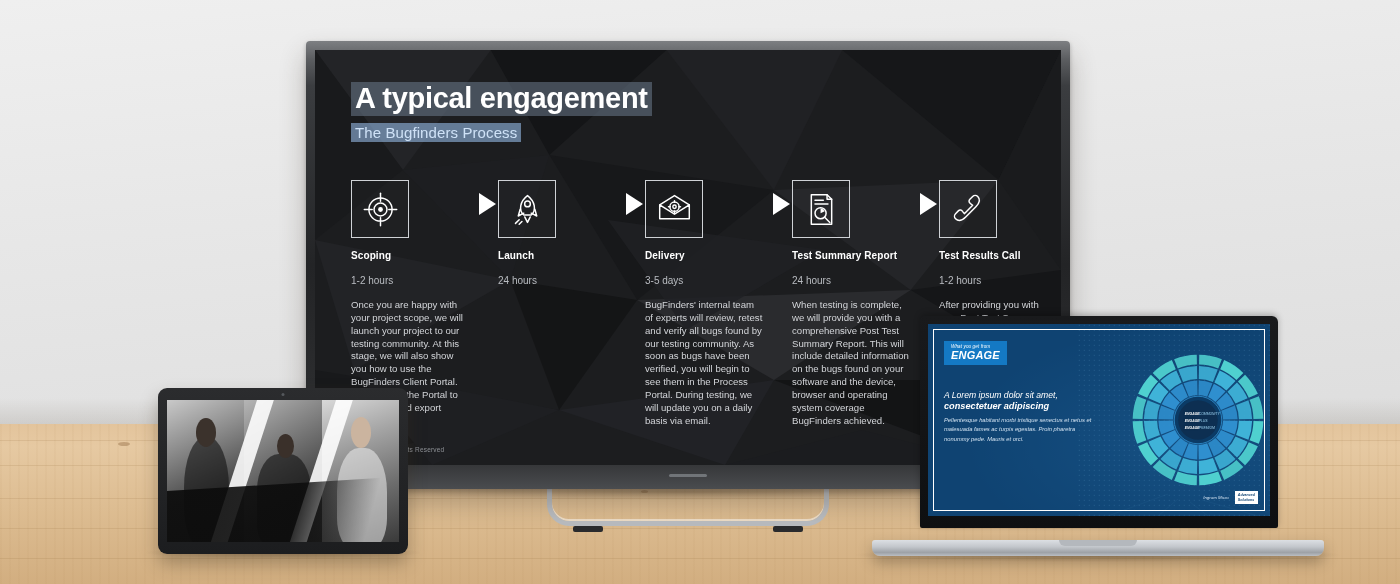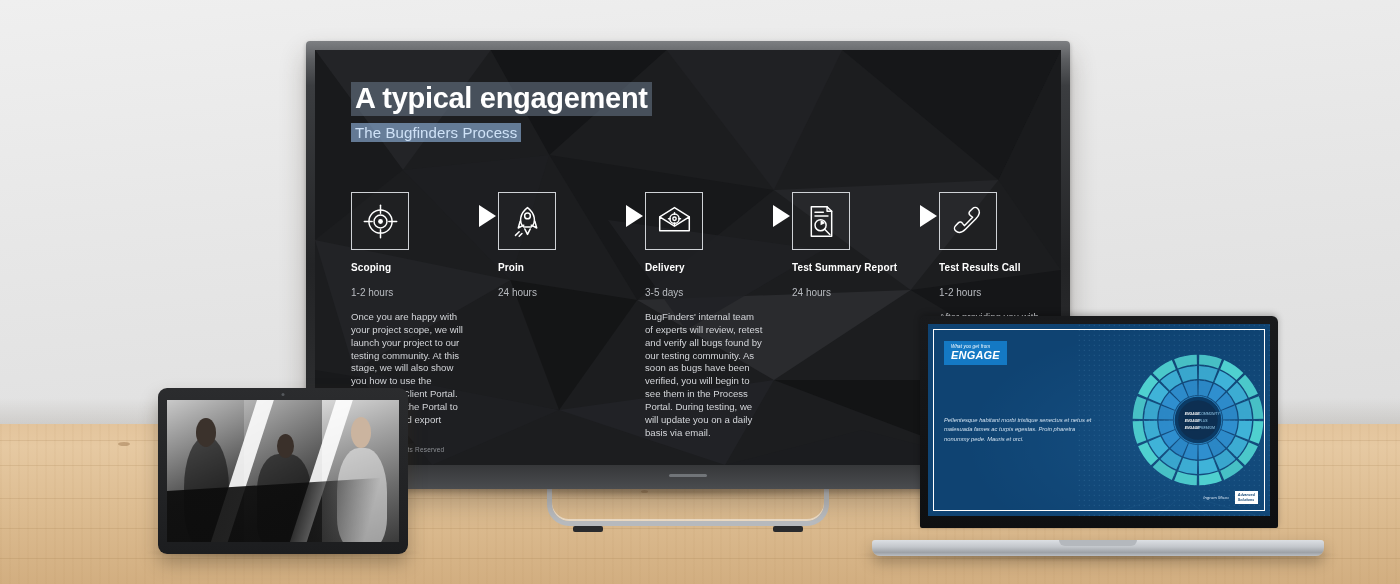--- a/index.html
+++ b/index.html
@@ -87,21 +87,21 @@
   }
   .slide-sub{
     display:inline-block; margin-top:7px;
     font-size:15px; color:#cfe2f7; letter-spacing:.1px;
     background:rgba(160,200,248,.55);
     padding:1px 4px;
   }
 
   
   #process{
-    position:absolute; left:36px; top:142px; right:20px;
+    position:absolute; left:36px; top:130px; right:20px;
     display:flex; align-items:flex-start;
   }
   .step{ width:125px; flex:0 0 125px; }
   .step-icon{
     width:58px; height:58px; border:1px solid #cfd2d6;
     display:flex; align-items:center; justify-content:center;
     background:rgba(255,255,255,.015);
   }
   .step-icon svg{ width:37px; height:37px; stroke:#ffffff; fill:none;
      stroke-width:1.6; stroke-linecap:round; stroke-linejoin:round; }
@@ -324,21 +324,21 @@
                 <svg viewBox="0 0 40 40">
                   <path d="M16 26 C10 21 12 11 20 5 C28 11 30 21 24 26 Z"></path>
                   <circle cx="20" cy="14" r="3.1"></circle>
                   <path d="M16 24 L10 27 L12 20"></path>
                   <path d="M24 24 L30 27 L28 20"></path>
                   <path d="M17 28 L20 34 L23 28"></path>
                   <path d="M11 31 L7 35"></path>
                   <path d="M14 33 L11 36"></path>
                 </svg>
               </div>
-              <div class="step-name">Proin</div>
+              <div class="step-name">Launch</div>
               <div class="step-time">24 hours</div>
             </div>
 
             <div class="arrow">
                 <i></i>
               </div>
 
             <div class="step">
               <div class="step-icon">
                 <svg viewBox="0 0 40 40">
@@ -368,20 +368,21 @@
                   <path d="M26 4 L26 9 L31 9"></path>
                   <line x1="13" y1="10" x2="22" y2="10"></line>
                   <line x1="13" y1="14" x2="27" y2="14"></line>
                   <circle cx="19" cy="24" r="6"></circle>
                   <line x1="23.4" y1="28.4" x2="29" y2="34"></line>
                   <path d="M19 24 L19 19 A5 5 0 0 1 23.5 22 Z" fill="#fff" stroke="none"></path>
                 </svg>
               </div>
               <div class="step-name">Test Summary Report</div>
               <div class="step-time">24 hours</div>
+              <div class="step-body">When testing is complete, we will provide you with a comprehensive Post Test Summary Report. This will include detailed information on the bugs found on your software and the device, browser and operating system coverage BugFinders achieved.</div>
             </div>
 
             <div class="arrow">
                 <i></i>
               </div>
 
             <div class="step">
               <div class="step-icon">
                 <svg viewBox="0 0 40 40">
                   <path d="M30 6 C33 9 32 13 28 17 C24 21 20 25 17 28 C13 32 9 33 6 30
@@ -456,20 +457,24 @@
                 <path d="M274 176 L330 192"></path>
             </g>
           </svg>
           <div class="frame"></div>
 
           <div class="eyebrow">
             <span class="small">What you get from</span>
             <span class="big">ENGAGE</span>
           </div>
 
+          <div class="lhead">
+            <div class="l1">A Lorem ipsum dolor sit amet,</div>
+            <div class="l2">consectetuer adipiscing</div>
+          </div>
 
           <div class="lbody">Pellentesque habitant morbi tristique senectus et netus et malesuada fames ac turpis egestas. Proin pharetra nonummy pede. Mauris et orci.</div>
 
           <svg id="wheel" width="132" height="132" viewBox="0 0 200 200">
             <g id="wheel-g">
                 <path d="M 100.72950281118821 62.00700293937752 L 101.15184654398138 40.01105727270135 A 60 60 0 0 1 121.89260706025719 44.136651048248304 L 113.86531780482954 64.61987899722394 A 38 38 0 0 0 100.72950281118821 62.00700293937752 Z" fill="#2f8fcf" opacity="0.88"></path>
                 <path d="M 115.21326323716201 65.17821627663488 L 124.0209419534137 45.01823622626562 A 60 60 0 0 1 141.6041096965488 56.76693329918018 L 126.34926947448089 72.61905775614744 A 38 38 0 0 0 115.21326323716201 65.17821627663488 Z" fill="#2f8fcf" opacity="1"></path>
                 <path d="M 127.38094224385256 73.65073052551911 L 143.23306670081982 58.395890303451225 A 60 60 0 0 1 154.98176377373437 75.97905804658632 L 134.82178372336512 84.78673676283799 A 38 38 0 0 0 127.38094224385256 73.65073052551911 Z" fill="#2f8fcf" opacity="0.94"></path>
                 <path d="M 135.38012100277606 86.13468219517046 L 155.8633489517517 78.10739293974281 A 60 60 0 0 1 159.98894272729865 98.84815345601862 L 137.99299706062249 99.2704971888118 A 38 38 0 0 0 135.38012100277606 86.13468219517046 Z" fill="#2f8fcf" opacity="0.88"></path>
                 <path d="M 137.99299706062249 100.7295028111882 L 159.98894272729865 101.15184654398138 A 60 60 0 0 1 155.8633489517517 121.89260706025719 L 135.38012100277606 113.86531780482954 A 38 38 0 0 0 137.99299706062249 100.7295028111882 Z" fill="#2f8fcf" opacity="1"></path>

